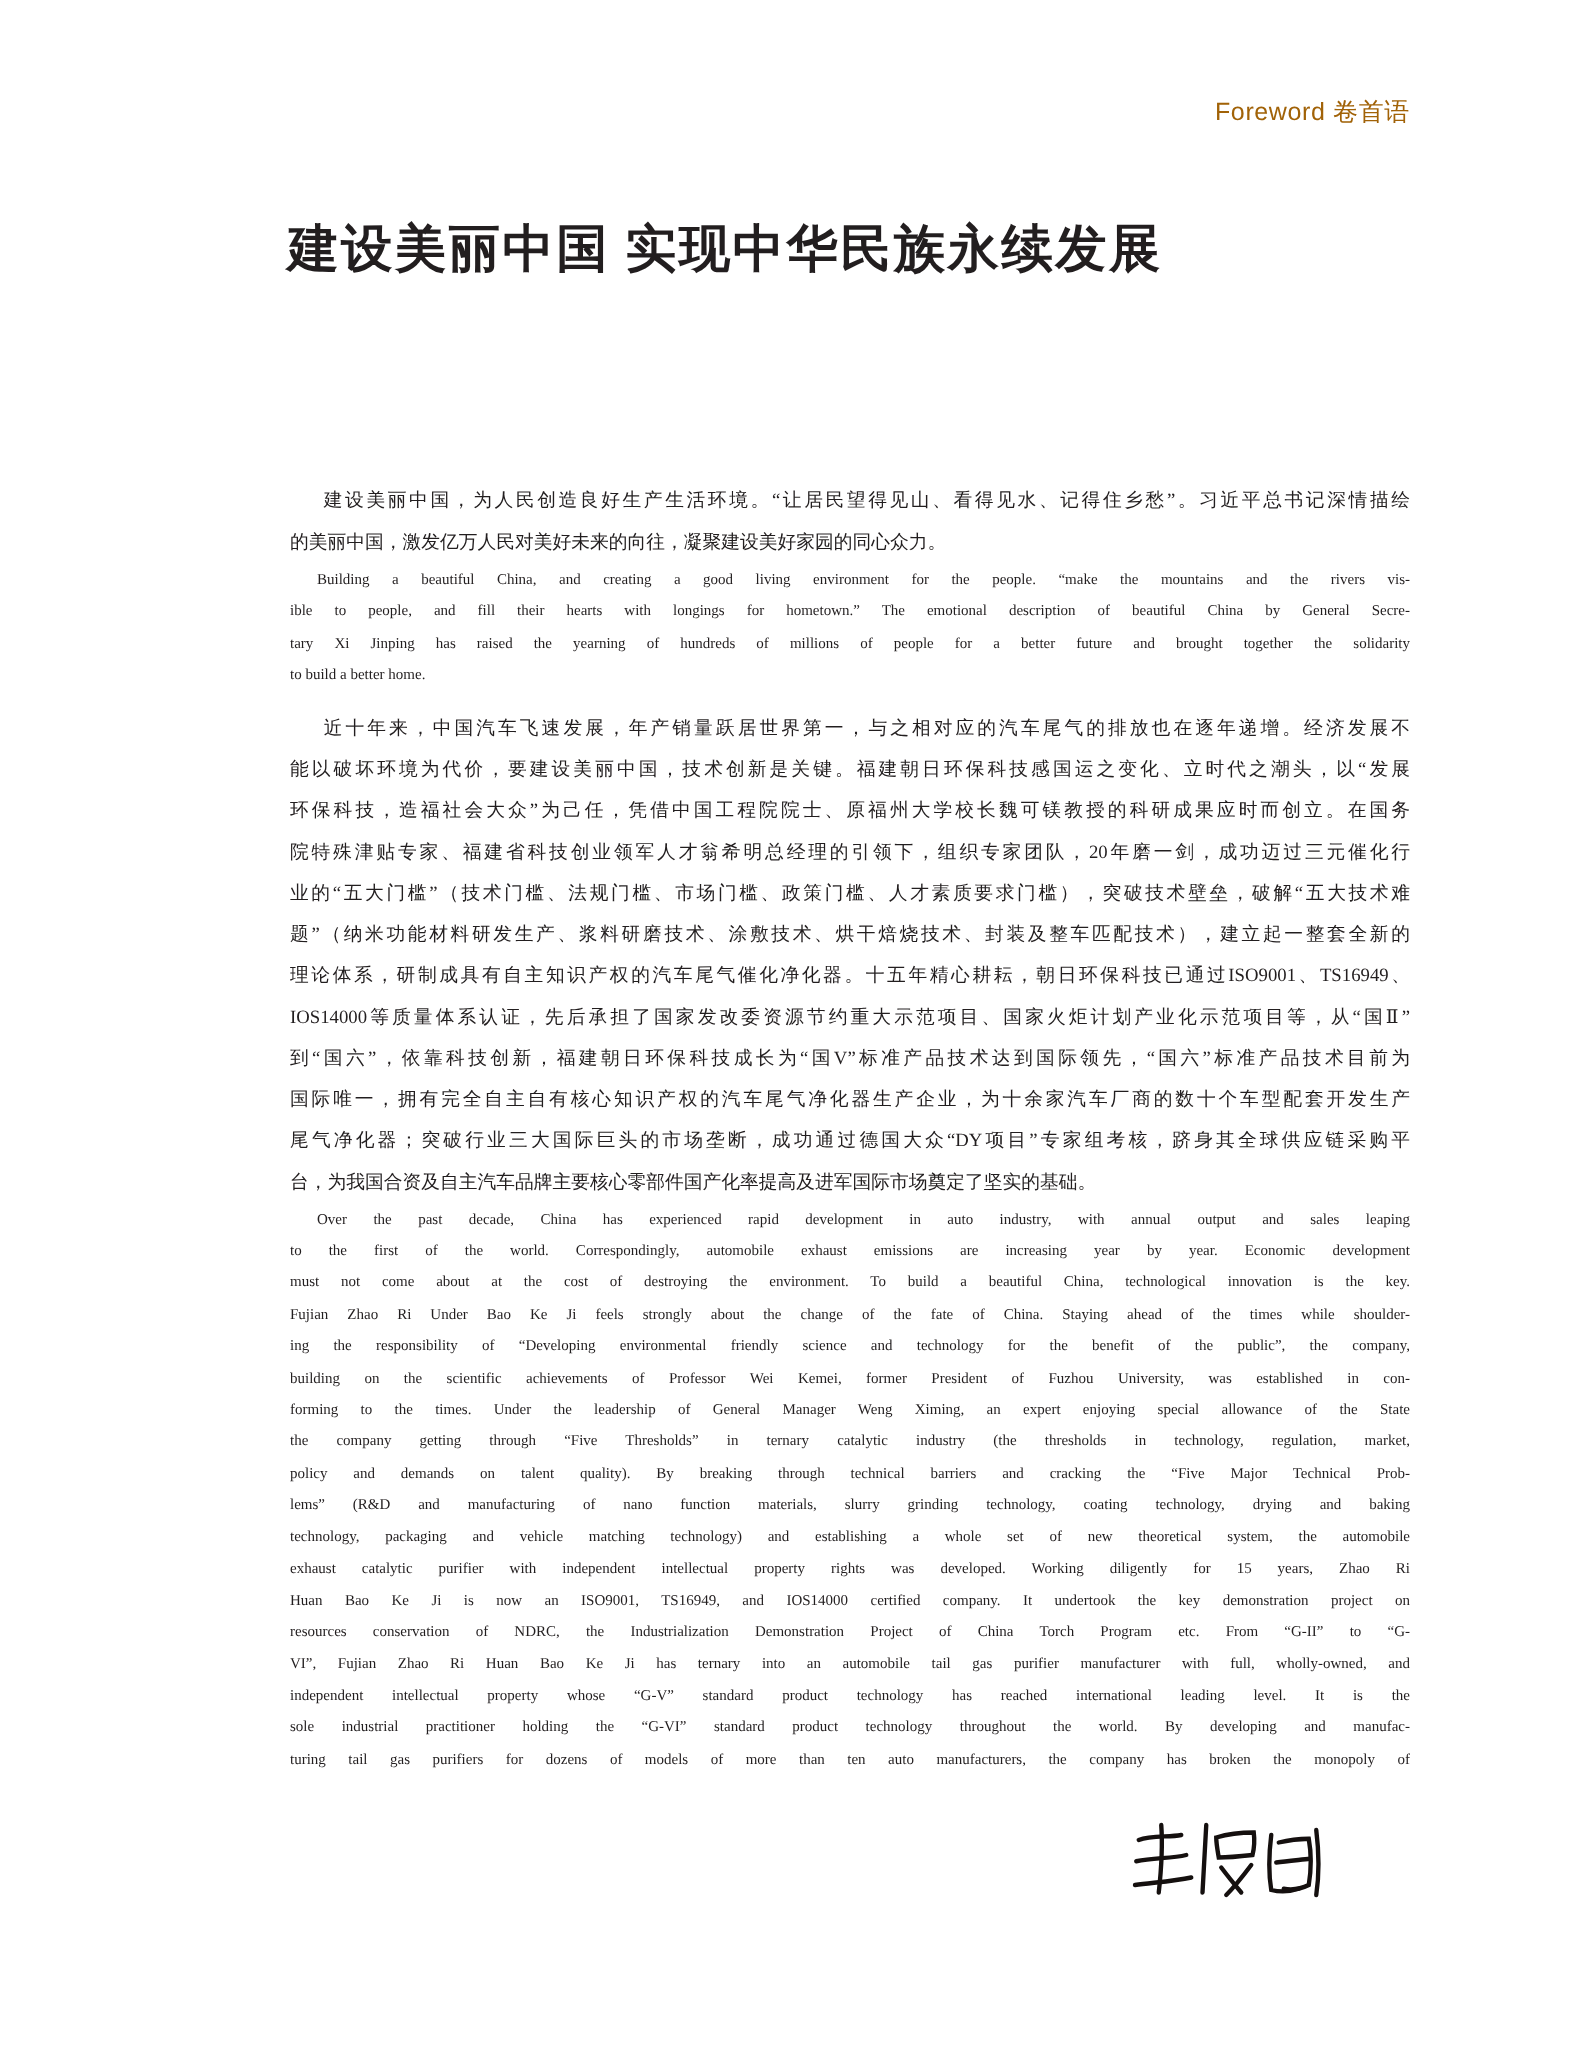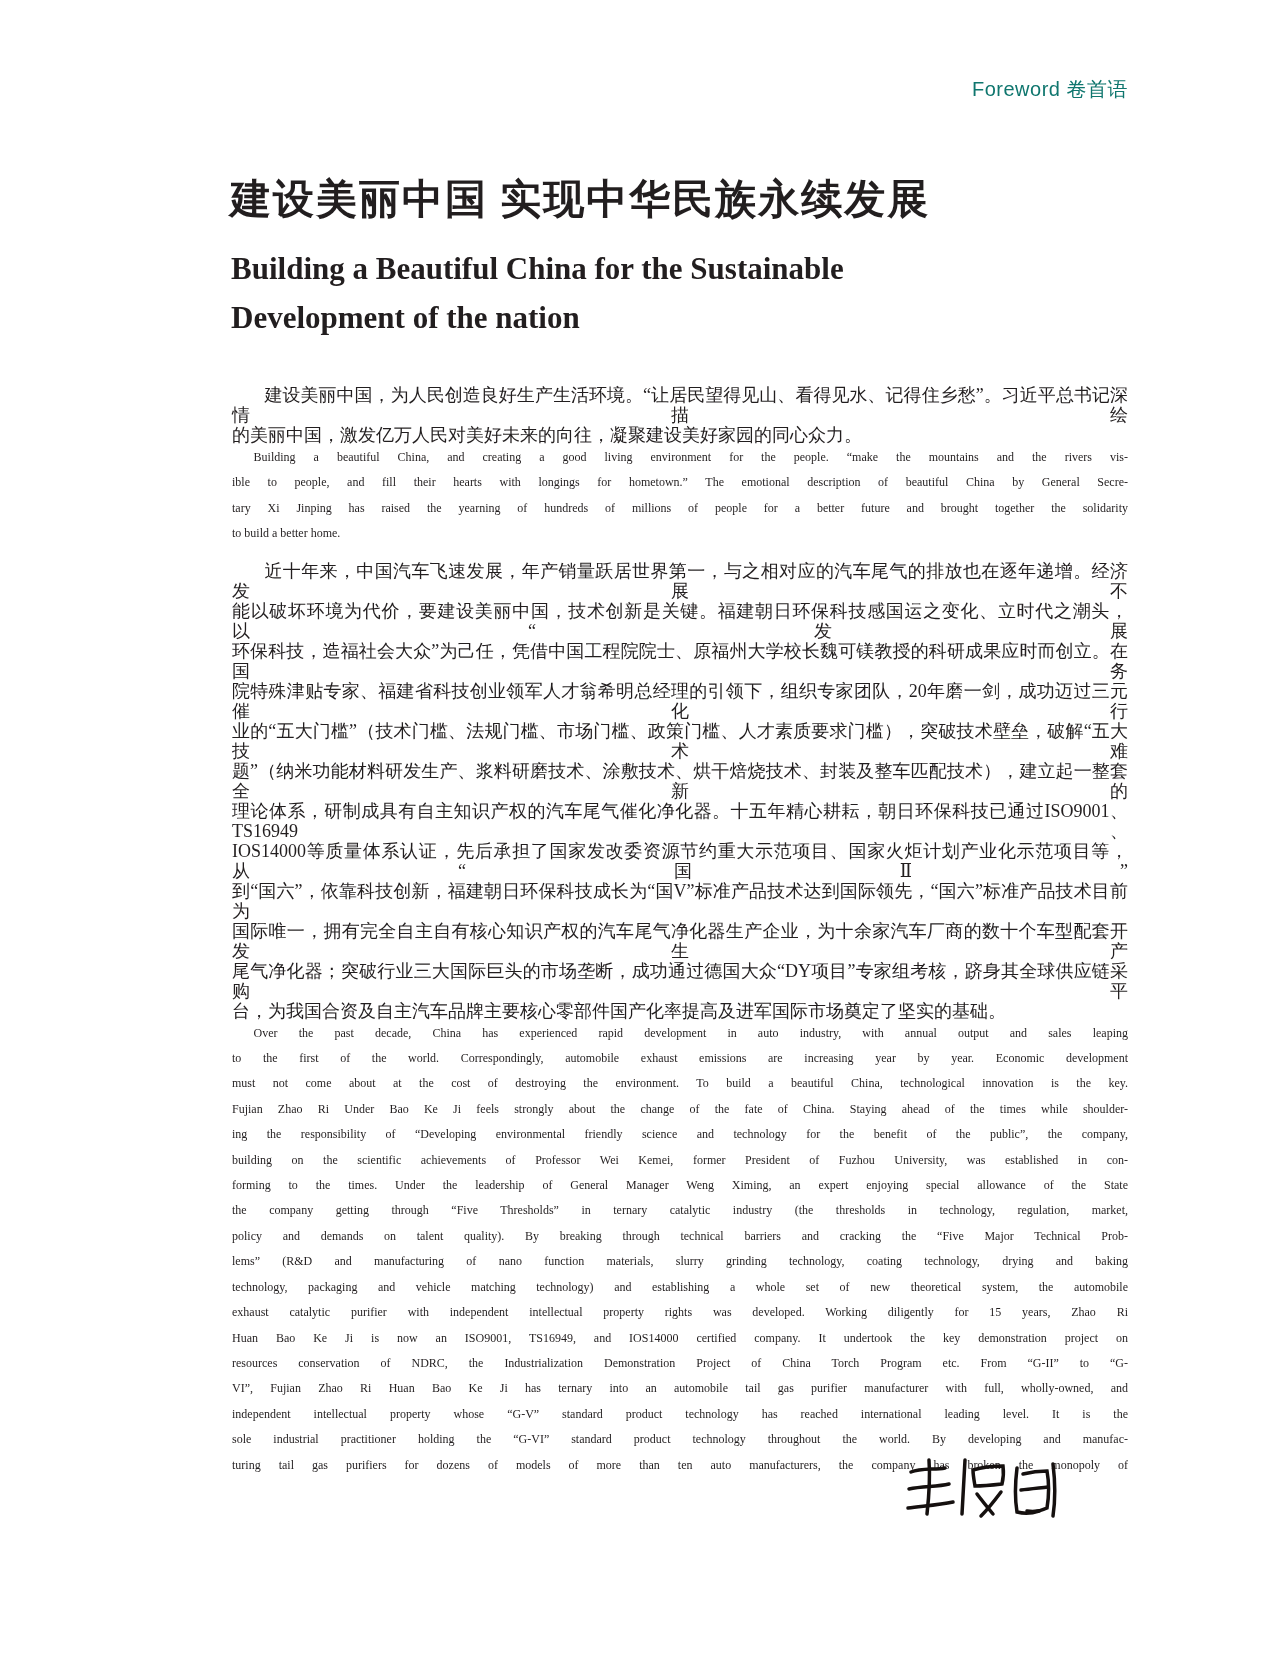--- a/index.html
+++ b/index.html
@@ -20,38 +20,37 @@
     margin:0; white-space:nowrap;
   }
   .title-en {
     position:absolute; top:244px; left:231px; width:900px;
     font-size:31px; font-weight:bold; line-height:49px; margin:0;
   }
   .body-text { position:absolute; top:385px; left:232px; width:896px; }
   .para .line { text-align:justify; text-align-last:justify; }
   .para .line.first { text-indent:1.8em; }
   .para .line.para-end { text-align-last:left; }
-  .para.cn { font-size:18px; line-height:20px; }
+  .para.cn { font-size:15px; line-height:33px; }
   .para.en { font-size:12px;  line-height:25.4px; }
   .para.cn.gap-before { margin-top:14px; }
   .signature { position:absolute; top:1448px; left:905px; width:160px; height:80px; }
   .signature svg { width:100%; height:100%; }
 </style>
 </head>
 <body>
 
 <div class="page">
 
   <div class="header">
-    <span style="color:#0f766e;">Foreword  卷首语</span>
+    <span style="color:#a16207;">Foreword  卷首语</span>
   </div>
 
   <h1 class="title-cn">建设美丽中国  实现中华民族永续发展</h1>
 
-  <h2 class="title-en"><span>Building a Beautiful China for the Sustainable</span><br><span>Development of the nation</span></h2>
 
   <div class="body-text" id="paragraphs">
       <div class="para cn">
         <div class="line first">建设美丽中国，为人民创造良好生产生活环境。“让居民望得见山、看得见水、记得住乡愁”。习近平总书记深情描绘</div>
         <div class="line para-end">的美丽中国，激发亿万人民对美好未来的向往，凝聚建设美好家园的同心众力。</div>
       </div>
       <div class="para en">
         <div class="line first">Building a beautiful China, and creating a good living environment for the people. “make the mountains and the rivers vis-</div>
         <div class="line">ible to people, and fill their hearts with longings for hometown.” The emotional description of beautiful China by General Secre-</div>
         <div class="line">tary Xi Jinping has raised the yearning of hundreds of millions of people for a better future and brought together the solidarity</div>

